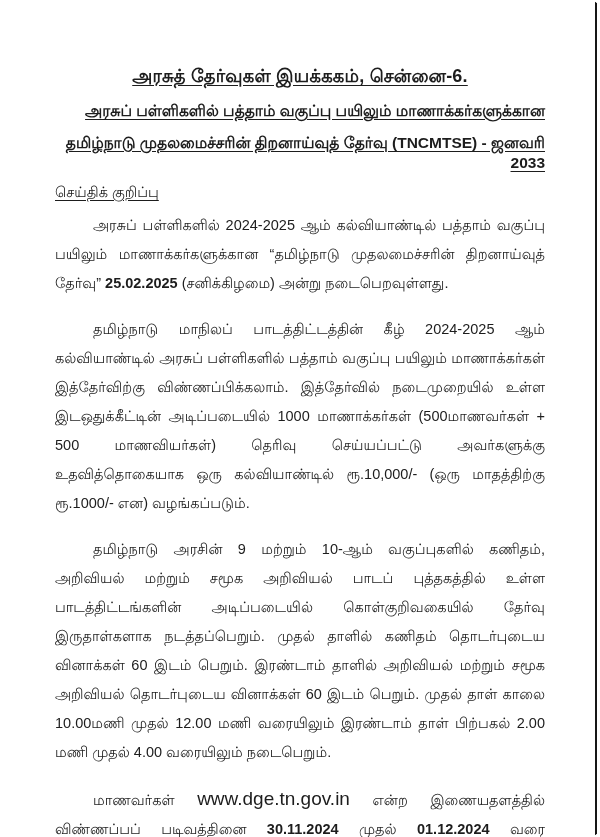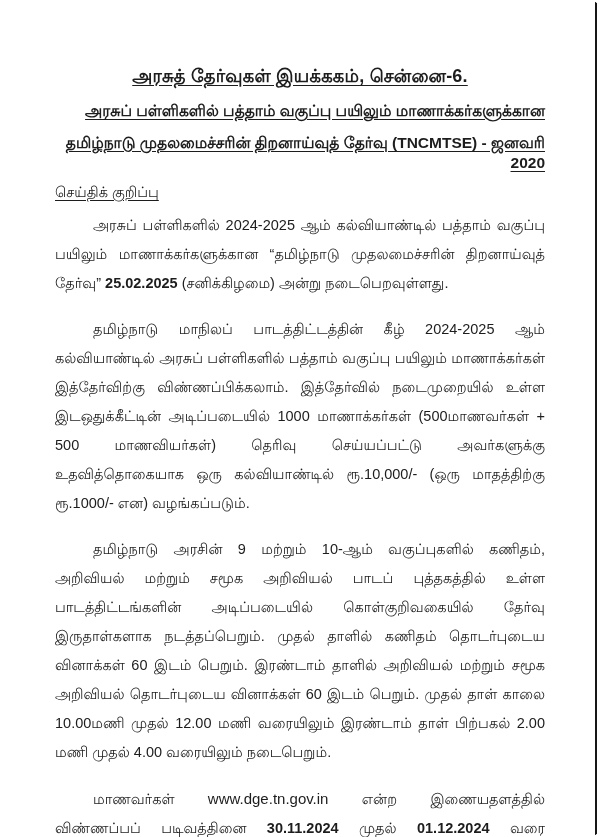--- a/index.html
+++ b/index.html
@@ -52,31 +52,31 @@
     margin-bottom: 9px;
   }
   .body-para {
     font-size: 14.5px;
     line-height: 29px;
     text-align: justify;
     text-indent: 38px;
     margin-bottom: 17px;
   }
   .bold-inline { font-weight: bold; }
-  .website { font-size: 15px; }
+  .website { font-size: 19px; }
 </style>
 </head>
 <body>
 
 <div class="page">
   <div class="scan-edge"></div>
 
   <h1 class="org-title">அரசுத் தேர்வுகள் இயக்ககம், சென்னை-6.</h1>
   <h2 class="subtitle">அரசுப் பள்ளிகளில் பத்தாம் வகுப்பு பயிலும் மாணாக்கர்களுக்கான</h2>
-  <h2 class="subtitle">தமிழ்நாடு முதலமைச்சரின் திறனாய்வுத் தேர்வு (TNCMTSE) - ஜனவரி 2020</h2>
+  <h2 class="subtitle">தமிழ்நாடு முதலமைச்சரின் திறனாய்வுத் தேர்வு (TNCMTSE) - ஜனவரி 2033</h2>
   <h3 class="section-heading">செய்திக் குறிப்பு</h3>
 
   <p class="body-para"><span>அரசுப் பள்ளிகளில் 2024-2025 ஆம் கல்வியாண்டில் பத்தாம் வகுப்பு பயிலும் மாணாக்கர்களுக்கான “தமிழ்நாடு முதலமைச்சரின் திறனாய்வுத் தேர்வு” </span><span class="bold-inline">25.02.2025</span><span> (சனிக்கிழமை) அன்று நடைபெறவுள்ளது.</span></p>
 
   <p class="body-para">தமிழ்நாடு மாநிலப் பாடத்திட்டத்தின் கீழ் 2024-2025 ஆம் கல்வியாண்டில் அரசுப் பள்ளிகளில் பத்தாம் வகுப்பு பயிலும் மாணாக்கர்கள் இத்தேர்விற்கு விண்ணப்பிக்கலாம். இத்தேர்வில் நடைமுறையில் உள்ள இடஒதுக்கீட்டின் அடிப்படையில் 1000 மாணாக்கர்கள் (500மாணவர்கள் + 500 மாணவியர்கள்) தெரிவு செய்யப்பட்டு அவர்களுக்கு உதவித்தொகையாக ஒரு கல்வியாண்டில் ரூ.10,000/- (ஒரு மாதத்திற்கு ரூ.1000/- என) வழங்கப்படும்.</p>
 
   <p class="body-para">தமிழ்நாடு அரசின் 9 மற்றும் 10-ஆம் வகுப்புகளில் கணிதம், அறிவியல் மற்றும் சமூக அறிவியல் பாடப் புத்தகத்தில் உள்ள பாடத்திட்டங்களின் அடிப்படையில் கொள்குறிவகையில் தேர்வு இருதாள்களாக நடத்தப்பெறும். முதல் தாளில் கணிதம் தொடர்புடைய வினாக்கள் 60 இடம் பெறும். இரண்டாம் தாளில் அறிவியல் மற்றும் சமூக அறிவியல் தொடர்புடைய வினாக்கள் 60 இடம் பெறும். முதல் தாள் காலை 10.00மணி முதல் 12.00 மணி வரையிலும் இரண்டாம் தாள் பிற்பகல் 2.00 மணி முதல் 4.00 வரையிலும் நடைபெறும்.</p>
 
   <p class="body-para"><span>மாணவர்கள் </span><span class="website">www.dge.tn.gov.in</span><span> என்ற இணையதளத்தில் விண்ணப்பப் படிவத்தினை </span><span class="bold-inline">30.11.2024</span><span> முதல் </span><span class="bold-inline">01.12.2024</span><span> வரை பதிவிறக்கம் செய்துகொள்ளலாம். பூர்த்தி செய்த விண்ணப்பத்துடன் தேர்வுக் கட்டணம் ரூ.50/- (ரூபாய் ஐம்பது மட்டும்) சேர்த்து </span></p>
 

